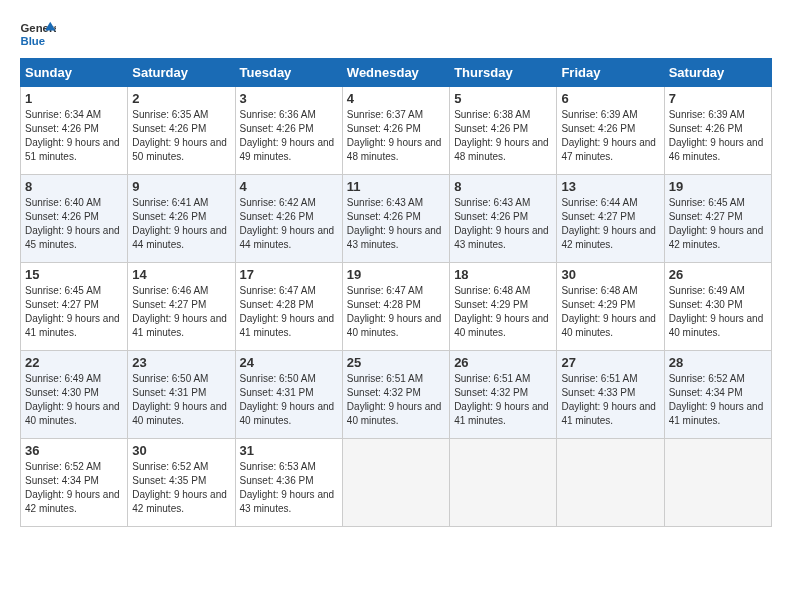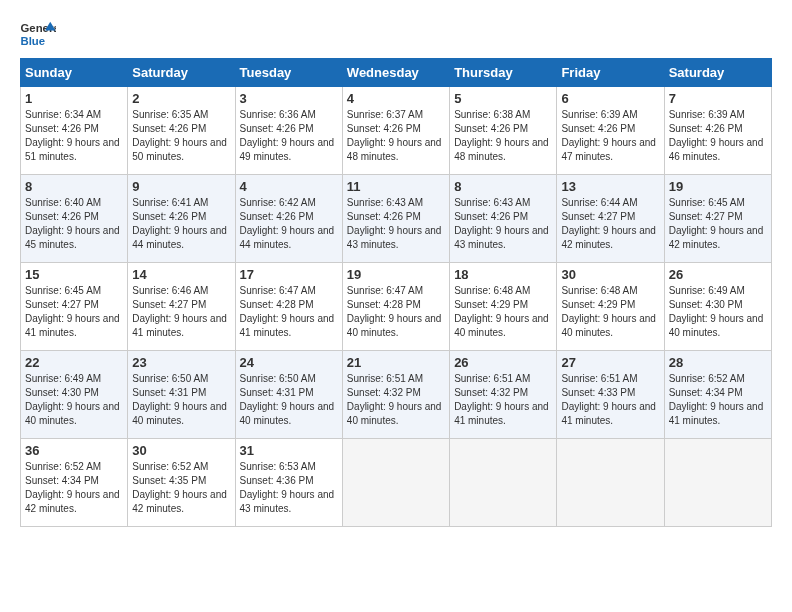--- a/index.html
+++ b/index.html
@@ -205,21 +205,21 @@
         </td>
         <td>
           <span class="day-num">23</span>
           <div class="cell-text">Sunrise: 6:50 AM<br>Sunset: 4:31 PM<br>Daylight: 9 hours and 40 minutes.</div>
         </td>
         <td>
           <span class="day-num">24</span>
           <div class="cell-text">Sunrise: 6:50 AM<br>Sunset: 4:31 PM<br>Daylight: 9 hours and 40 minutes.</div>
         </td>
         <td>
-          <span class="day-num">21</span>
+          <span class="day-num">25</span>
           <div class="cell-text">Sunrise: 6:51 AM<br>Sunset: 4:32 PM<br>Daylight: 9 hours and 40 minutes.</div>
         </td>
         <td>
           <span class="day-num">26</span>
           <div class="cell-text">Sunrise: 6:51 AM<br>Sunset: 4:32 PM<br>Daylight: 9 hours and 41 minutes.</div>
         </td>
         <td>
           <span class="day-num">27</span>
           <div class="cell-text">Sunrise: 6:51 AM<br>Sunset: 4:33 PM<br>Daylight: 9 hours and 41 minutes.</div>
         </td>

